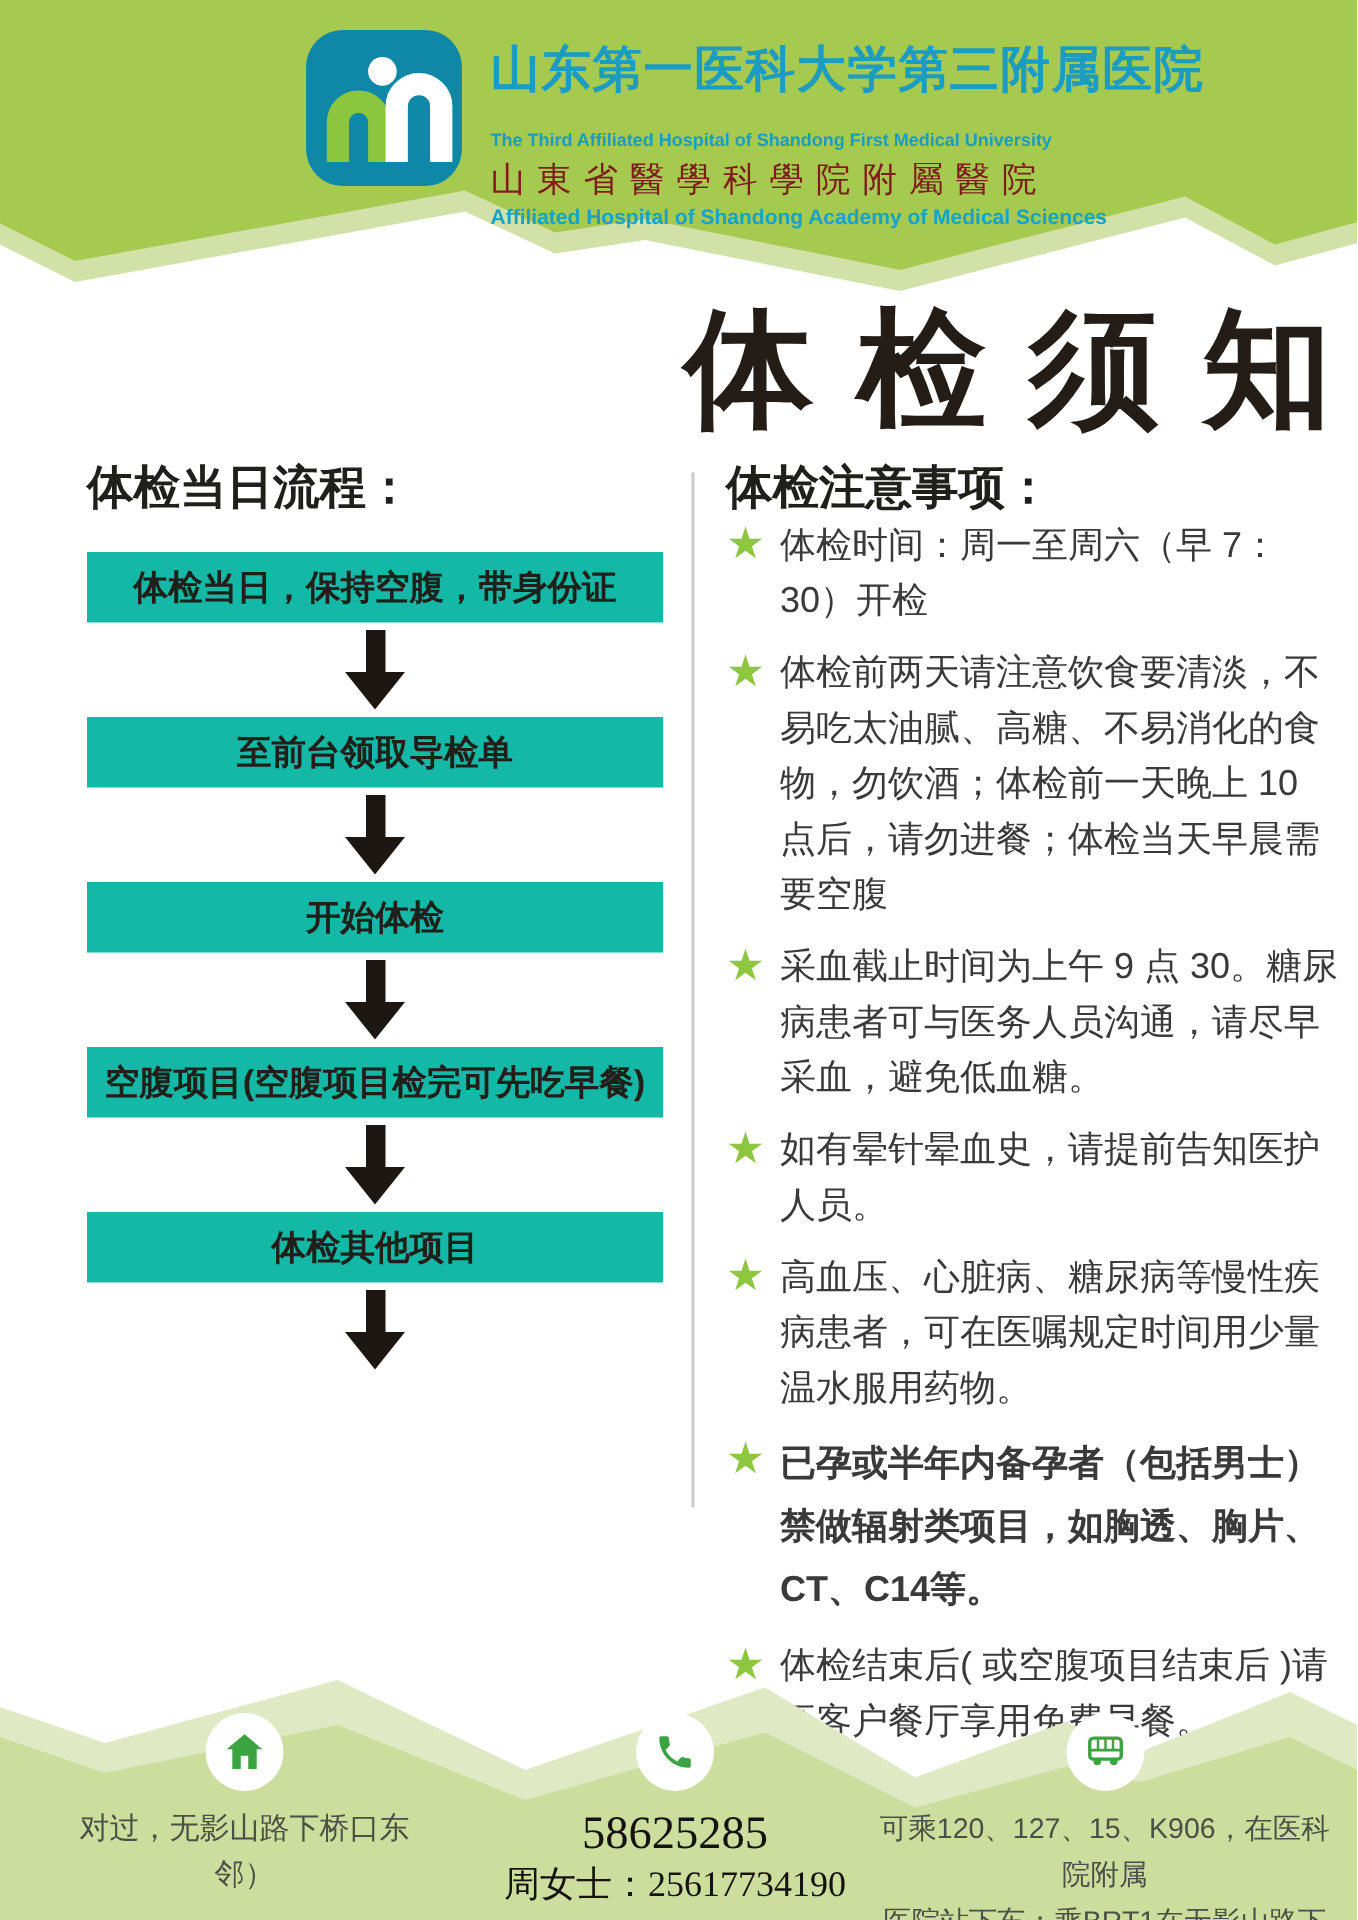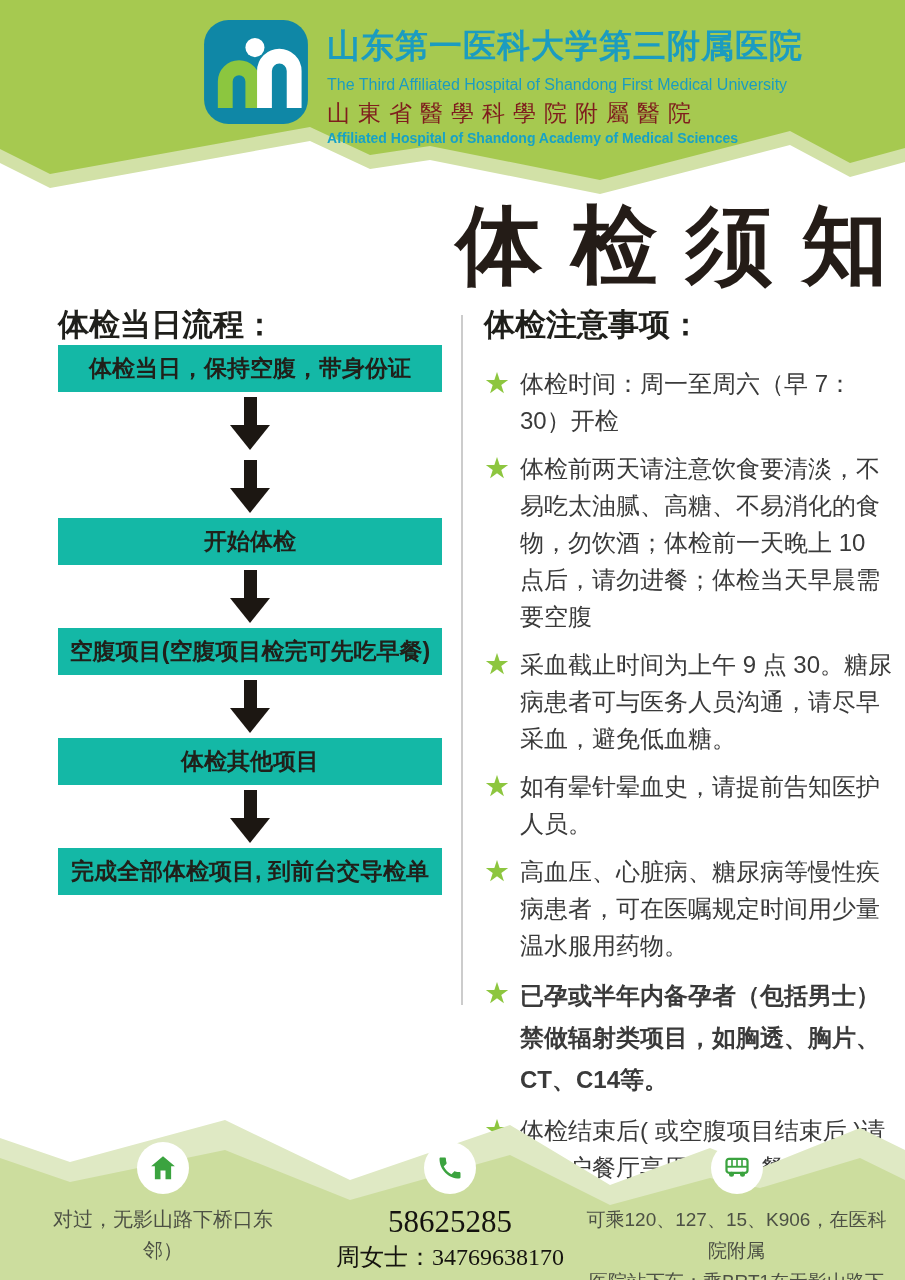--- a/index.html
+++ b/index.html
@@ -8,35 +8,35 @@
 
   
   .hdr{position:absolute;top:0;left:0;width:804px;height:210px;}
   .hdr-shadow{position:absolute;top:0;left:0;width:905px;height:210px;background:#d2e1a7;
     clip-path:polygon(0 0,905px 0,905px 162px,850px 177px,790px 145px,600px 194px,430px 160px,370px 169px,310px 141px,50px 188px,0 163px);}
   .hdr-green{position:absolute;top:0;left:0;width:905px;height:210px;background:#a6c950;
     clip-path:polygon(0 0,905px 0,905px 148px,850px 163px,790px 131px,600px 180px,430px 146px,370px 155px,310px 127px,50px 174px,0 149px);}
   .logo{position:absolute;left:203px;top:19px;width:106px;height:106px;}
   .hdr-text{position:absolute;left:327px;top:24px;width:480px;color:#1b9cc0;}
   .cn1{font-size:33px;font-weight:bold;letter-spacing:1px;white-space:nowrap;}
-  .en1{font-size:16px;font-weight:normal;margin-top:7px;white-space:nowrap;}
+  .en1{font-size:12px;font-weight:bold;margin-top:17px;white-space:nowrap;}
   .cn2{font-size:23px;letter-spacing:8px;margin-top:4px;white-space:nowrap;color:#7f1d1d;}
   .en2{font-size:14px;font-weight:bold;margin-top:1px;white-space:nowrap;color:#17a2c6;}
 
   
   .title{position:absolute;top:188px;left:0;width:905px;text-align:right;
     font-size:86px;font-weight:900;color:#241c17;letter-spacing:0.34em;text-indent:0.34em;margin-left:12px;}
 
   
   .col-left{position:absolute;left:58px;top:305px;width:384px;}
   .col-right{position:absolute;left:484px;top:305px;width:412px;}
   .divider{position:absolute;left:461px;top:315px;width:2px;height:690px;background:#cccccc;}
   .col-h{font-size:31px;font-weight:bold;color:#1f1f1b;line-height:40px;}
-  .col-left .col-h{}
-  .col-right .col-h{margin-bottom:20px;}
+  .col-left .col-h{margin-bottom:23px;}
+  .col-right .col-h{}
 
   
   .fbox{height:47px;background:#14b8a6;display:flex;align-items:center;justify-content:center;
     font-size:23px;font-weight:bold;color:#20201a;white-space:nowrap;}
   .arrow{height:63px;display:flex;flex-direction:column;align-items:center;justify-content:center;}
   .arrow .shaft{width:13px;height:28px;background:#1c1712;}
   .arrow .head{width:0;height:0;border-left:20px solid transparent;border-right:20px solid transparent;border-top:25px solid #1c1712;}
 
   
   .note{display:flex;margin-bottom:11px;}
@@ -88,40 +88,40 @@
   <div class="title">体检须知</div>
 
   <div class="col-left">
     <div class="col-h">体检当日流程：</div>
 
     <div class="fbox">体检当日，保持空腹，带身份证</div>
     <div class="arrow">
         <div class="shaft"></div>
         <div class="head"></div>
       </div>
+    <div class="fbox">至前台领取导检单</div>
     <div class="arrow">
         <div class="shaft"></div>
         <div class="head"></div>
       </div>
     <div class="fbox">开始体检</div>
     <div class="arrow">
         <div class="shaft"></div>
         <div class="head"></div>
       </div>
     <div class="fbox">空腹项目(空腹项目检完可先吃早餐)</div>
     <div class="arrow">
         <div class="shaft"></div>
         <div class="head"></div>
       </div>
     <div class="fbox">体检其他项目</div>
     <div class="arrow">
         <div class="shaft"></div>
         <div class="head"></div>
       </div>
-    <div class="fbox">完成全部体检项目, 到前台交导检单</div>
   </div>
 
   <div class="divider"></div>
 
   <div class="col-right">
     <div class="col-h">体检注意事项：</div>
 
     <div class="note">
       <div class="star">★</div>
       <div class="ntext">体检时间：周一至周六（早 7：30）开检</div>
@@ -165,21 +165,21 @@
       <div class="ftext">对过，无影山路下桥口东邻）</div>
     </div>
 
     <div class="fcol fcol2">
       <div class="circle">
         <svg width="28" height="28" viewBox="0 0 24 24">
           <path d="M6.62 10.79c1.44 2.83 3.76 5.14 6.59 6.59l2.2-2.2c.27-.27.67-.36 1.02-.24 1.12.37 2.33.57 3.57.57.55 0 1 .45 1 1V20c0 .55-.45 1-1 1-9.39 0-17-7.61-17-17 0-.55.45-1 1-1h3.5c.55 0 1 .45 1 1 0 1.25.2 2.45.57 3.57.11.35.03.74-.25 1.02l-2.2 2.2z" fill="#3ba33f"></path>
         </svg>
       </div>
       <div class="phone-big">58625285</div>
-      <div class="phone-small">周女士：34769638170</div>
+      <div class="phone-small">周女士：25617734190</div>
     </div>
 
     <div class="fcol fcol3">
       <div class="circle">
         <svg width="30" height="30" viewBox="0 0 24 24">
           <rect x="3.6" y="4.6" width="16.8" height="11.2" rx="2" fill="#ffffff" stroke="#3ba33f" stroke-width="1.8"></rect>
           <line x1="3.6" y1="11" x2="20.4" y2="11" stroke="#3ba33f" stroke-width="1.5"></line>
           <line x1="8" y1="5" x2="8" y2="11" stroke="#3ba33f" stroke-width="1.3"></line>
           <line x1="12" y1="5" x2="12" y2="11" stroke="#3ba33f" stroke-width="1.3"></line>
           <line x1="16" y1="5" x2="16" y2="11" stroke="#3ba33f" stroke-width="1.3"></line>

